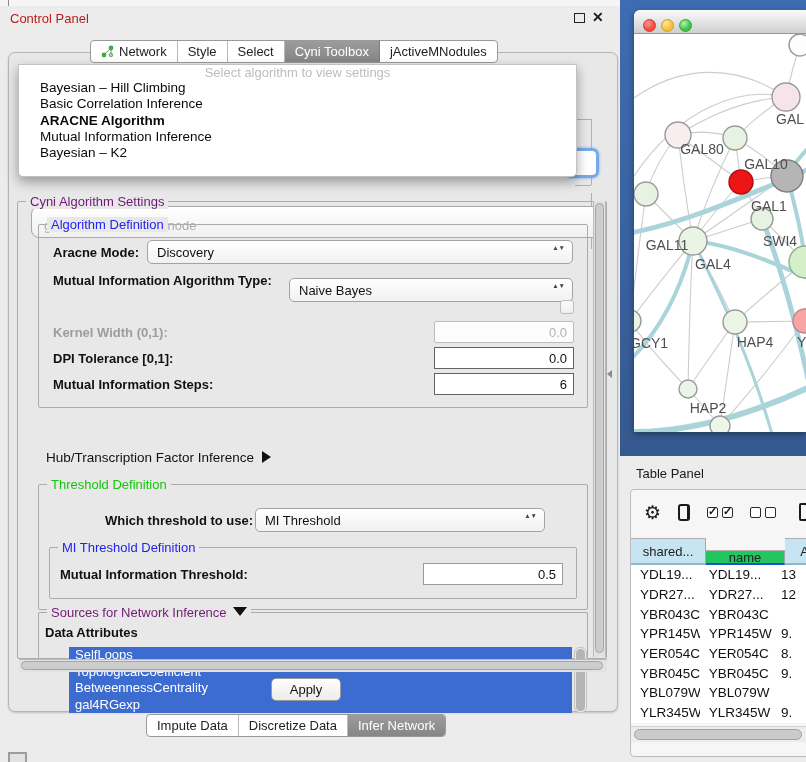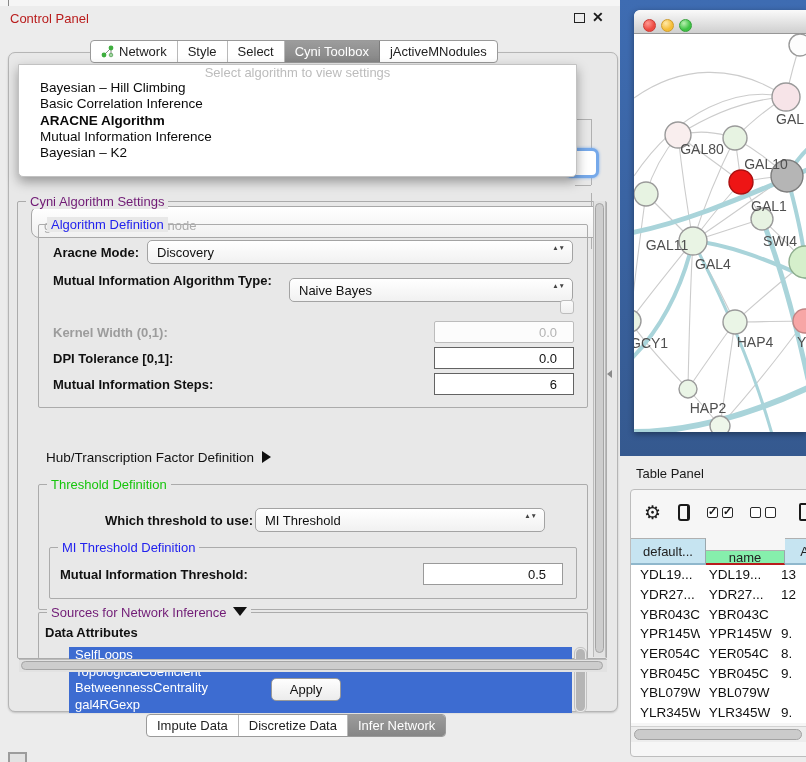--- a/index.html
+++ b/index.html
@@ -49,21 +49,21 @@
 
   .lbl { position:absolute; font-size:13px; font-weight:bold; color:#111; white-space:nowrap; }
   .lbl.dis { color:#9c9c9c; }
   .plain { font-weight:normal; }
 
   .combo { position:absolute; height:24px; background:linear-gradient(#ffffff,#f1f1f1); border:1px solid #a3a3a3;
            border-radius:5px; display:flex; align-items:center; font-size:13px; color:#111; padding-left:9px; }
   .stepper { position:absolute; right:7px; top:3px; display:flex; flex-direction:column; align-items:center;
              font-size:6.5px; line-height:8px; color:#444; }
   .num-input { position:absolute; height:22px; background:#fff; border:1px solid #636363; font-size:13px; color:#111;
-               display:flex; align-items:center; justify-content:flex-end; padding-right:16px; }
+               display:flex; align-items:center; justify-content:flex-end; padding-right:6px; }
   .num-input.dis { border:1px solid #bcbcbc; color:#b3b3b3; background:#fcfcfc; border-radius:2px; }
   .checkbox { position:absolute; width:14px; height:14px; border:1px solid #bdbdbd; border-radius:3px; background:linear-gradient(#fbfbfb,#efefef); }
 
   .tri-right { display:inline-block; width:0; height:0; border-top:6px solid transparent; border-bottom:6px solid transparent;
                border-left:9px solid #111; margin-left:8px; vertical-align:-1px; }
   .tri-down { display:inline-block; width:0; height:0; border-left:7px solid transparent; border-right:7px solid transparent;
               border-top:9px solid #111; margin-left:6px; vertical-align:1px; }
 
   .attr-list { position:absolute; left:30px; top:34px; width:503px; height:66px; background:#fff; overflow:hidden; }
   .attr-item { height:16.5px; line-height:16.5px; background:#3d6cd1; color:#fff; font-size:13px; padding-left:6px; }
@@ -103,21 +103,21 @@
   .gear { font-size:19px; line-height:19px; }
   .cols-icon { width:20px; height:17px; border:2px solid #1a1a1a; border-radius:3px; position:relative; }
   .cols-icon:before { content:""; position:absolute; left:7px; top:0; width:2px; height:13px; background:#1a1a1a; }
   .chk-pair { display:flex; gap:4px; }
   .chk { width:11px; height:11px; border:1.5px solid #2a2a2a; border-radius:2px; position:relative; background:#fff; }
   .chk.on:before { content:"✓"; position:absolute; left:0px; top:-3px; font-size:11px; font-weight:bold; color:#1a1a1a; }
   .doc-icon { width:16px; height:18px; border:2px solid #1a1a1a; border-radius:2px; margin-left:6px; }
   .tp-header { position:absolute; left:0; top:48px; height:27px; display:flex; font-size:13px; color:#222; }
   .th { display:flex; align-items:center; justify-content:center; border-right:1px solid #9aa7ad; border-top:1px solid #b0b0b0; border-bottom:2px solid #8fb7cc; }
   .th.blue { background:#c6e4f1; }
-  .th.gray { background:#86efac; border-bottom:2px solid #b91c1c;margin-top:12px; }
+  .th.gray { background:#22c55e; border-bottom:2px solid #1d4ed8;margin-top:12px; }
   .tp-rows { position:absolute; left:0; top:75px; width:100%; height:158px; background:#fff; overflow:hidden; font-size:13.5px; color:#111; }
   .tr { display:flex; height:19.7px; align-items:center; }
   .td { padding-left:9px; white-space:nowrap; overflow:hidden; }
   .tp-hscroll { position:absolute; left:0px; top:236px; width:100%; height:16px; background:#ededed; border-top:1px solid #d2d2d2; }
   .tp-hscroll .thumb { position:absolute; left:3px; top:2px; width:168px; height:11px; background:#cbcbcb; border:1px solid #a3a3a3; border-radius:6px; }
 </style>
 </head>
 <body>
 
 <div class="stage">
@@ -206,21 +206,21 @@
           <span>0.0</span>
         </div>
 
         <div class="lbl" style="left:14px; top:152px;">Mutual Information Steps:</div>
         <div class="num-input" style="left:395px; top:148px; width:140px;">
           <span>6</span>
         </div>
       </div>
 
       <div class="lbl plain" style="left:28px; top:248px; font-size:13.5px;">
-        <span>Hub/Transcription Factor Definition</span><span class="tri-right"></span>
+        <span>Hub/Transcription Factor Inference</span><span class="tri-right"></span>
       </div>
 
       <div class="group" style="left:20px; top:282px; width:550px; height:126px;">
         <span class="legend green">Threshold Definition</span>
 
         <div class="lbl" style="left:66px; top:28px;">Which threshold to use:</div>
         <div class="combo" style="left:216px; top:23px; width:290px;">
           <span>MI Threshold</span>
           <span class="stepper">▲▼</span>
         </div>
@@ -359,21 +359,21 @@
           <span class="chk on"></span>
           <span class="chk on"></span>
         </span>
       <span class="chk-pair">
           <span class="chk"></span>
           <span class="chk"></span>
         </span>
       <span class="doc-icon"></span>
     </div>
     <div class="tp-header" id="tp-header">
-        <div class="th blue" style="width: 75px;">default...</div>
+        <div class="th blue" style="width: 75px;">shared...</div>
         <div class="th gray" style="width: 79px;">name</div>
         <div class="th blue" style="width: 40px;">A</div>
       </div>
     <div class="tp-rows" id="tp-rows">
         <div class="tr">
           <div class="td" style="width: 75px;">YDL19...</div>
           <div class="td" style="width: 79px;">YDL19...</div>
           <div class="td" style="width: 40px;">13</div>
         </div>
         <div class="tr">

